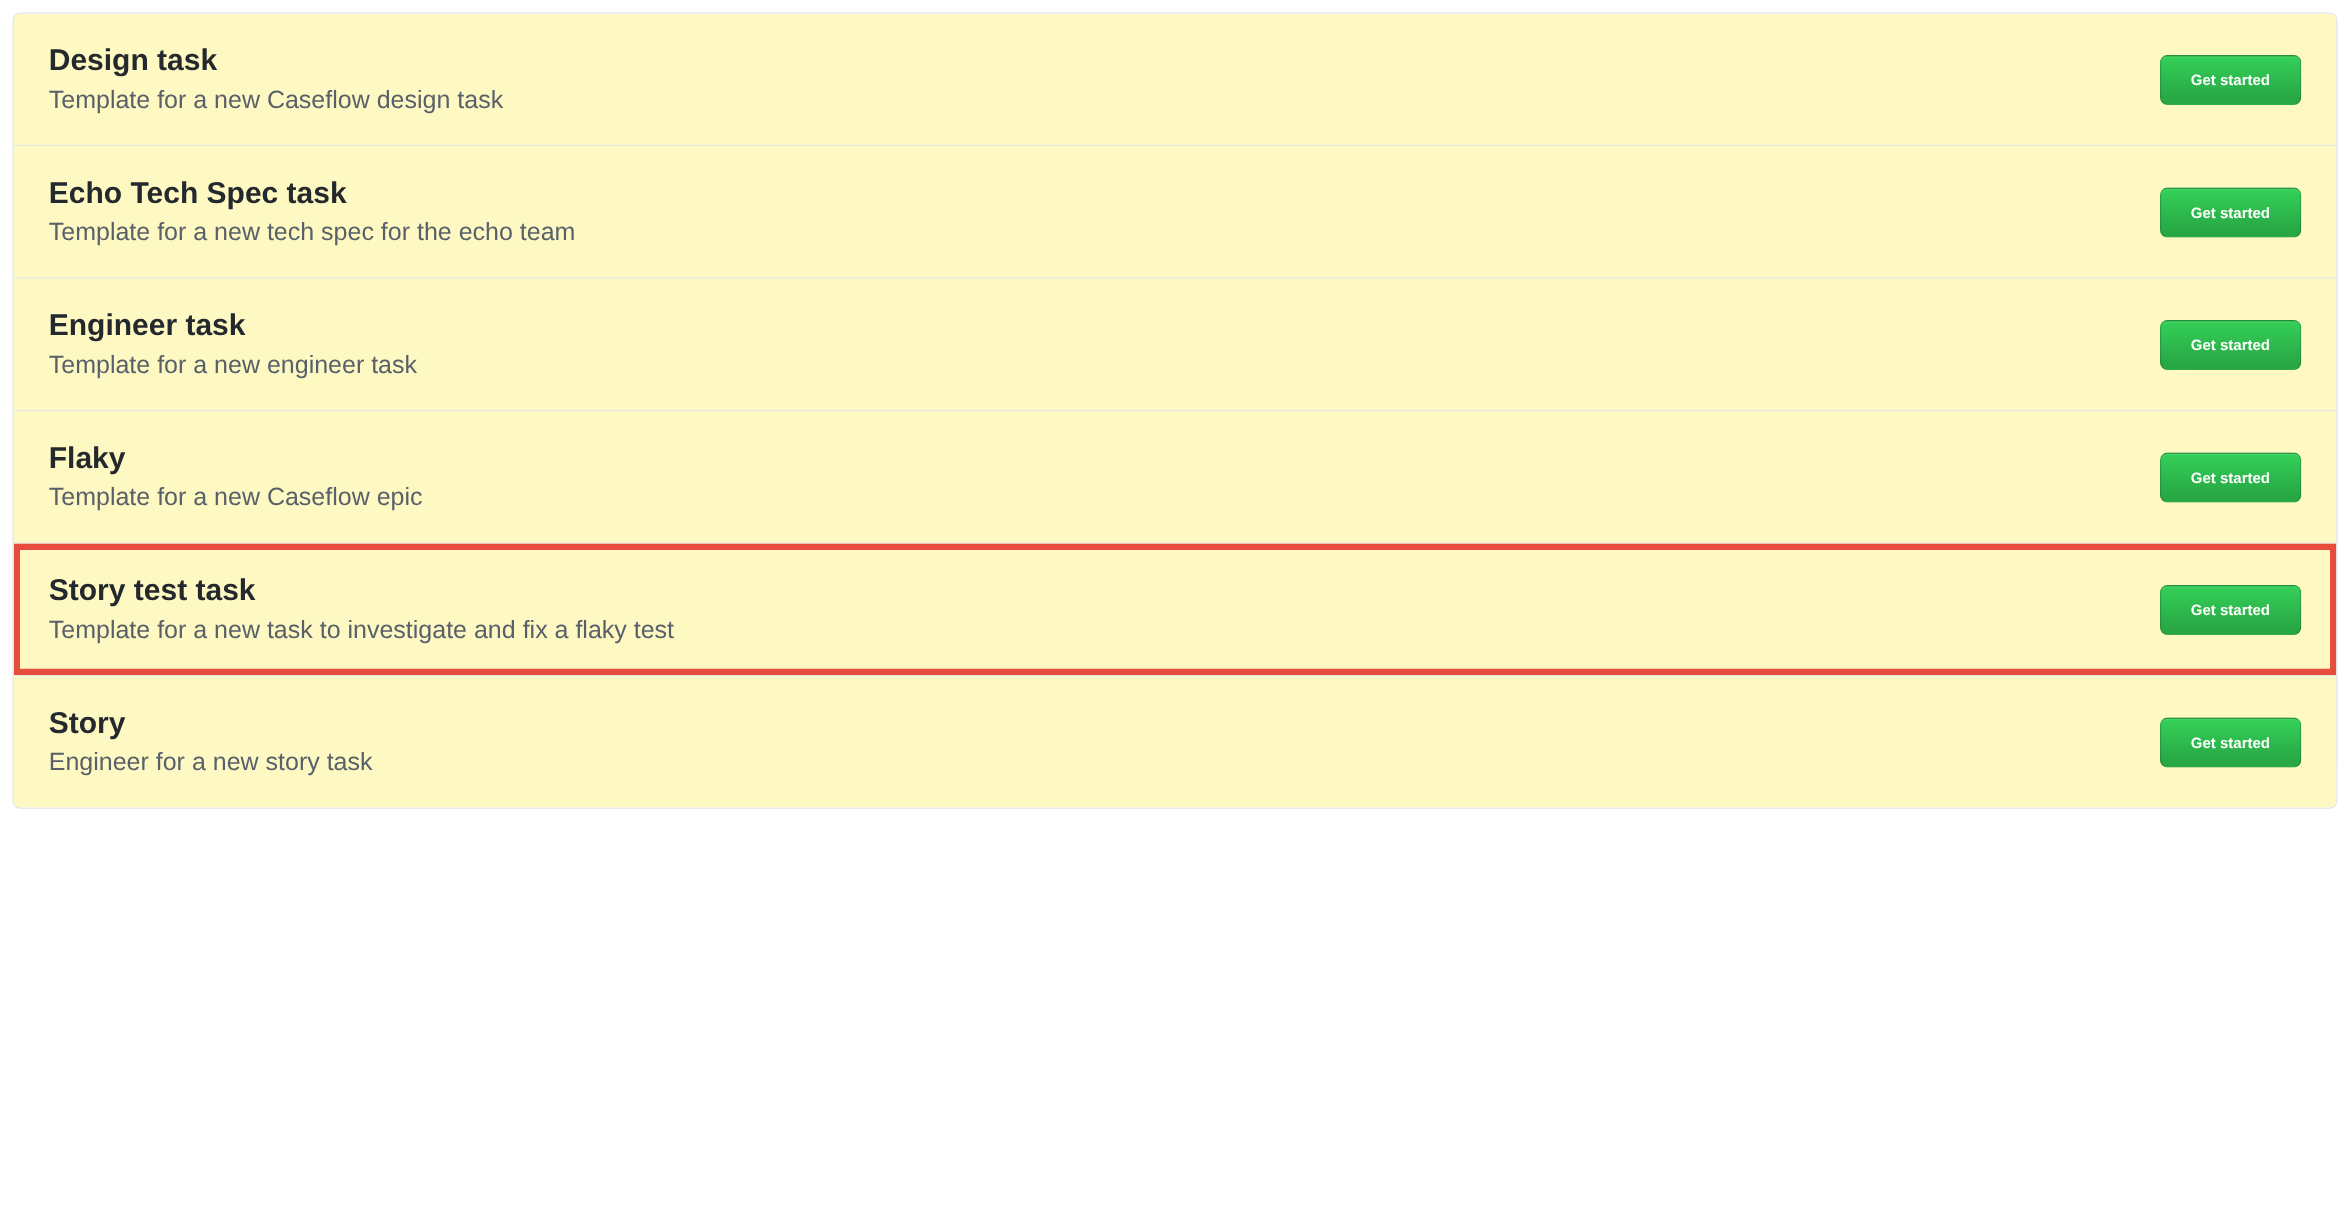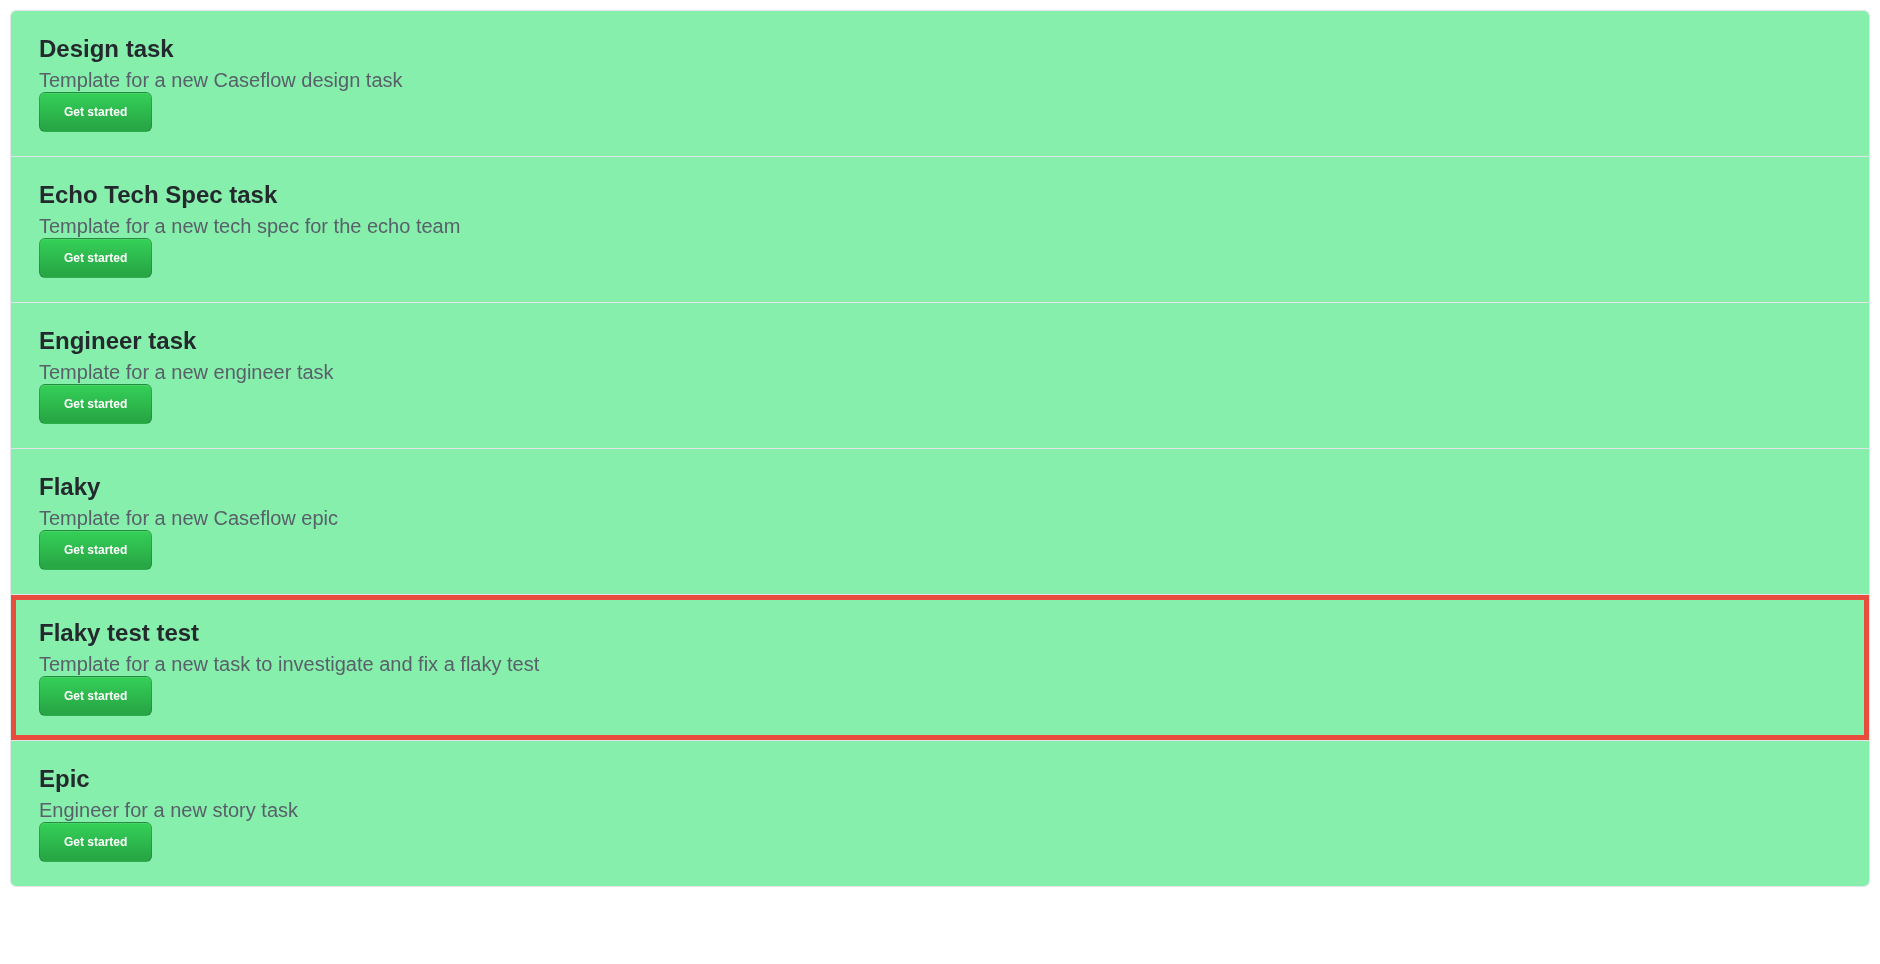--- a/index.html
+++ b/index.html
@@ -12,27 +12,26 @@
       background: #ffffff;
       padding: 10px;
     }
     .template-list {
       border: 1px solid #e1e4e8;
       border-radius: 6px;
       overflow: hidden;
     }
     .template-item {
       display: flex;
-      align-items: flex-start;
+      align-items: center;
       justify-content: space-between;
       padding: 24px 28px;
       border-bottom: 1px solid #e1e4e8;
-      background: #86efac;
+      background: #fef9c3;
       position: relative;
-      flex-direction: column;
     }
     .template-item:last-child {
       border-bottom: none;
     }
     .template-item.highlighted::after {
       content: "";
       position: absolute;
       top: 0;
       left: 0;
       right: 0;
@@ -95,25 +94,25 @@
     </div>
     <div class="template-item">
       <div class="template-info">
         <div class="template-title">Flaky</div>
         <div class="template-description">Template for a new Caseflow epic</div>
       </div>
       <button class="get-started-btn">Get started</button>
     </div>
     <div class="template-item highlighted">
       <div class="template-info">
-        <div class="template-title">Flaky test test</div>
+        <div class="template-title">Story test task</div>
         <div class="template-description">Template for a new task to investigate and fix a flaky test</div>
       </div>
       <button class="get-started-btn">Get started</button>
     </div>
     <div class="template-item">
       <div class="template-info">
-        <div class="template-title">Epic</div>
+        <div class="template-title">Story</div>
         <div class="template-description">Engineer for a new story task</div>
       </div>
       <button class="get-started-btn">Get started</button>
     </div>
   </div>
 
 </body></html>

